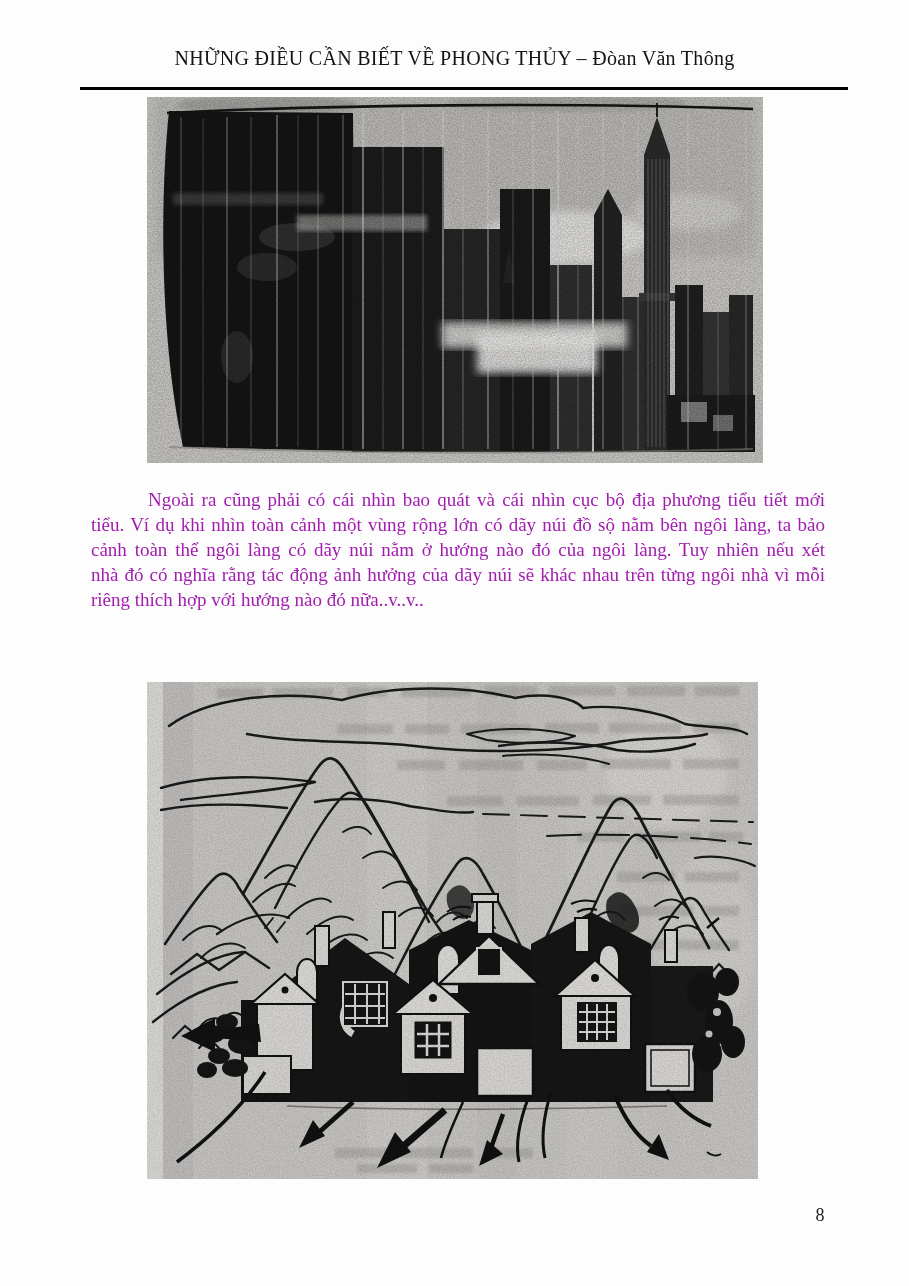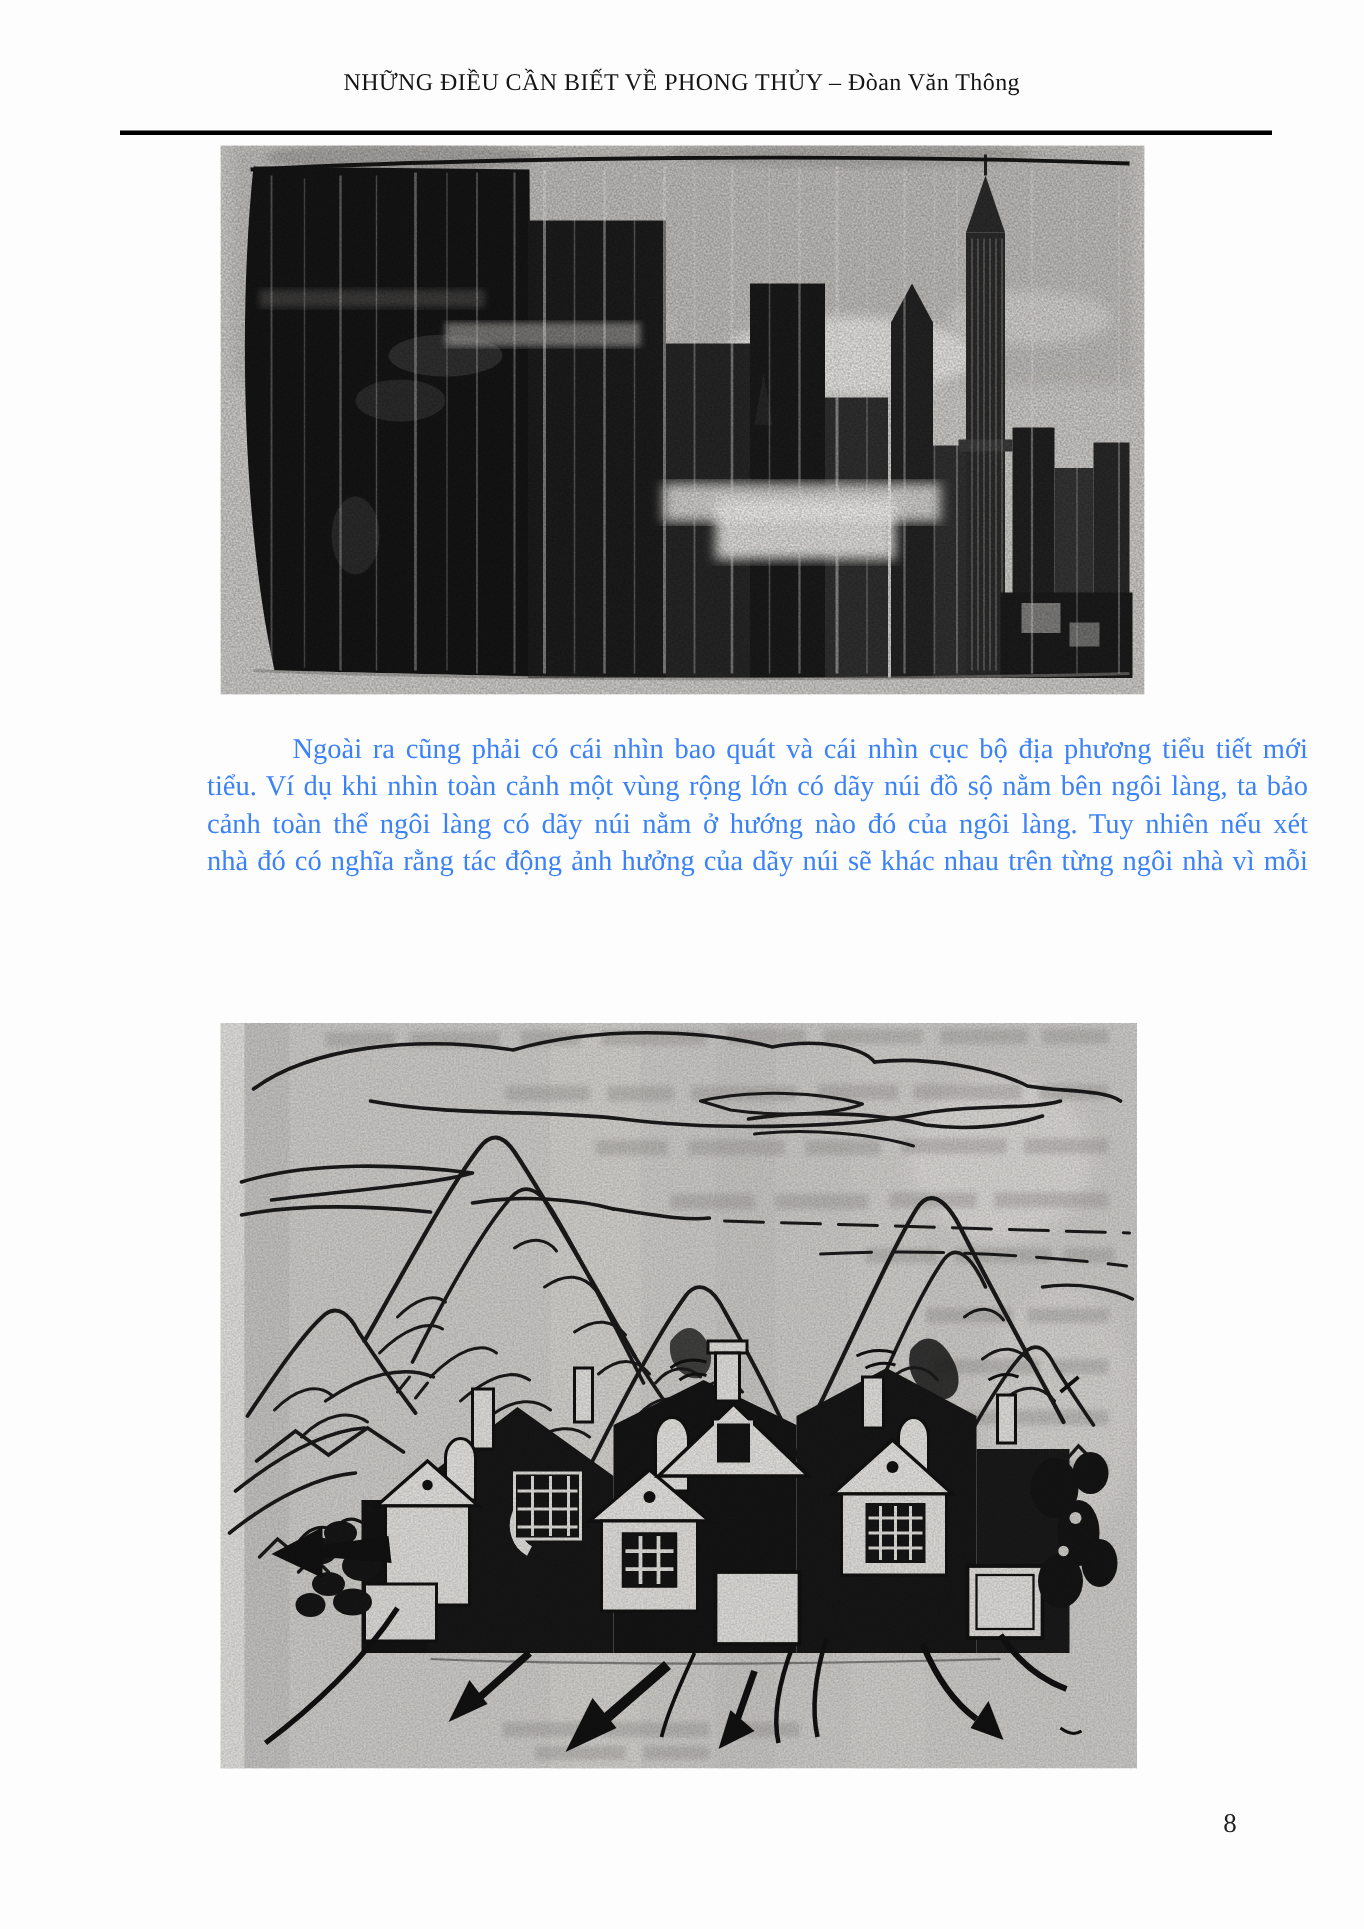--- a/index.html
+++ b/index.html
@@ -7,32 +7,32 @@
     width:909px;height:1286px;
     background:#fdfdfd;
     font-family:"Liberation Serif", serif;
     color:#111;
     position:relative;
     overflow:hidden;
   }
   .page{position:absolute;inset:0;}
   .header-title{
     position:absolute;top:47px;left:0;width:100%;
-    text-align:center;font-size:16px;letter-spacing:.3px;color:#141414;
+    text-align:center;font-size:20px;letter-spacing:.3px;color:#141414;
   }
   .header-rule{
     position:absolute;top:87px;left:80px;width:768px;height:3px;background:#000;
   }
   figure.fig{margin:0;padding:0;position:absolute;}
   figure.fig svg{display:block;width:100%;height:100%;}
   .fig-city{left:147px;top:97px;width:616px;height:366px;}
   .fig-landscape{left:147px;top:682px;width:611px;height:497px;}
   .body-text{
     position:absolute;left:91px;top:487px;width:734px;
-    font-size:19px;line-height:25.1px;color:#3b82f6;margin-left:47px;
+    font-size:19px;line-height:25.1px;color:#a21caf;
   }
   .line{text-align:justify;text-align-last:justify;height:25.1px;overflow:hidden;}
   .line.first{text-indent:57px;}
   .line.last{text-align-last:left;}
   .page-number{
     position:absolute;left:798px;top:1205px;width:44px;
     text-align:center;font-size:18px;color:#222;
   }
 </style>
 </head>
@@ -147,20 +147,21 @@
 
       <rect width="616" height="366" filter="url(#g1)" opacity="0.42"></rect>
     </svg>
   </figure>
 
   <section class="body-text">
     <div class="line first">Ngoài ra cũng phải có cái nhìn bao quát và cái nhìn cục bộ địa phương tiểu tiết mới</div>
     <div class="line">tiểu. Ví dụ khi nhìn toàn cảnh một vùng rộng lớn có dãy núi đồ sộ nằm bên ngôi làng, ta bảo</div>
     <div class="line">cảnh toàn thể ngôi làng có dãy núi nằm ở hướng nào đó của ngôi làng. Tuy nhiên nếu xét</div>
     <div class="line">nhà đó có nghĩa rằng tác động ảnh hưởng của dãy núi sẽ khác nhau trên từng ngôi nhà vì mỗi</div>
+    <div class="line last">riêng thích hợp với hướng nào đó nữa..v..v..</div>
   </section>
 
   <figure class="fig fig-landscape" aria-label="mountains-clouds-and-row-of-houses-drawing">
     <svg viewBox="0 0 611 497" preserveAspectRatio="none">
       <defs>
         <filter id="g2" x="0%" y="0%" width="100%" height="100%">
           <feTurbulence type="fractalNoise" baseFrequency="0.8" numOctaves="2" seed="11" stitchTiles="stitch" result="n"></feTurbulence>
           <feColorMatrix in="n" type="matrix" values="0 0 0 0 0  0 0 0 0 0  0 0 0 0 0  0.8 0 0 0 -0.2"></feColorMatrix>
         </filter>
         <filter id="bb2">

